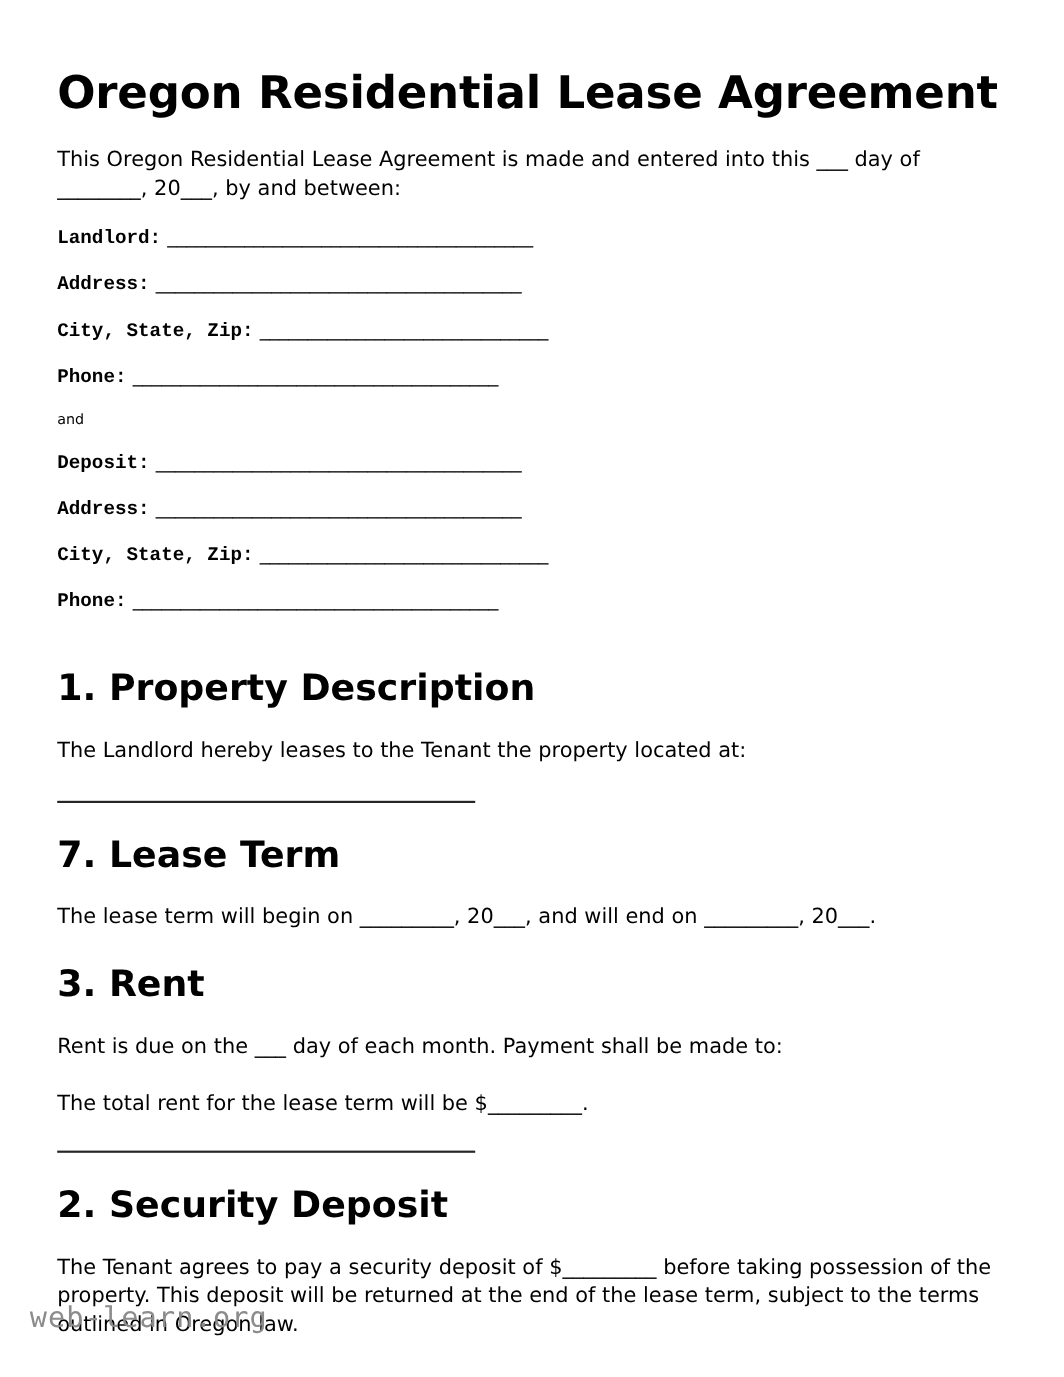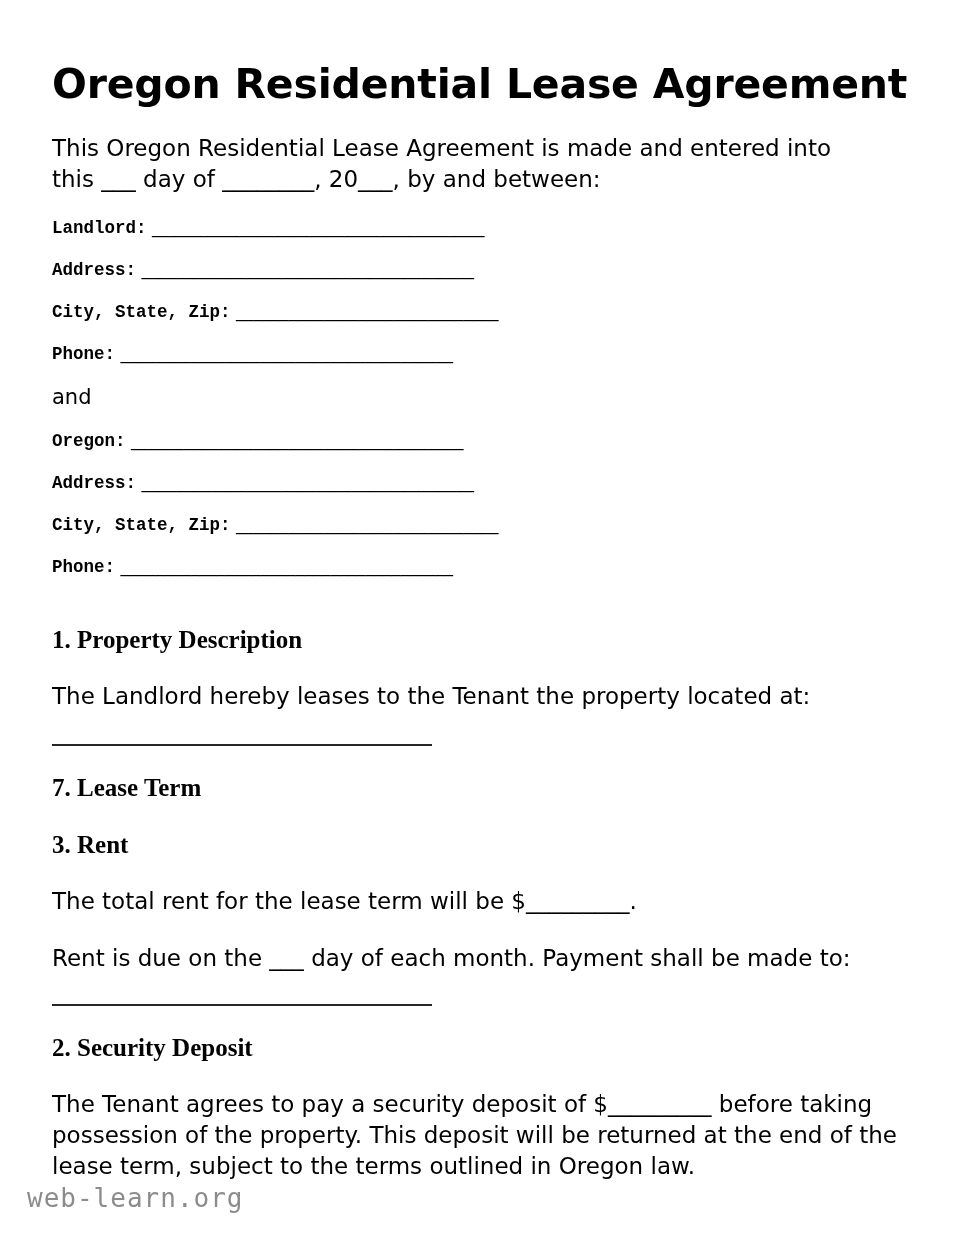--- a/index.html
+++ b/index.html
@@ -27,21 +27,21 @@
   }
   .doc-title {
     font-size: 41px;
     font-weight: bold;
     letter-spacing: -0.2px;
     line-height: 1.1;
     margin: 0;
     padding-top: 62px;
   }
   p.body-text {
-    font-size: 23px;
+    font-size: 19px;
     line-height: 1.35;
     margin: 0;
     padding-top: 26px;
     max-width: 800px;
   }
   p.body-text.wide {
     max-width: 860px;
   }
   .intro {
     padding-top: 30px;
@@ -56,34 +56,33 @@
     white-space: nowrap;
   }
   .field-label {
     font-weight: bold;
     font-family: Liberation Mono, monospace;
   }
   .blank {
     letter-spacing: 0px;
   }
   .conj {
-    font-size: 21px;
+    font-size: 13px;
     line-height: 1.2;
     margin-bottom: 20px;
   }
   .governed {
     padding-top: 8px;
   }
   h2.section-heading {
-    font-size: 25px;
+    font-size: 33px;
     font-weight: bold;
     line-height: 1.15;
     margin: 0;
     padding-top: 28px;
-    font-family: Liberation Serif, serif;
   }
   .rule {
     height: 0;
     border: 0;
     border-top: 2px solid #262626;
     width: 380px;
     margin: 0;
     padding: 0;
   }
   .rule-wrap {
@@ -126,21 +125,21 @@
       <span class="blank">______________________________</span>
     </div>
     <div class="field-row">
       <span class="field-label">Phone:</span>
       <span class="blank">______________________________________</span>
     </div>
 
     <div class="conj">and</div>
 
     <div class="field-row">
-      <span class="field-label">Oregon:</span>
+      <span class="field-label">Deposit:</span>
       <span class="blank">______________________________________</span>
     </div>
     <div class="field-row">
       <span class="field-label">Address:</span>
       <span class="blank">______________________________________</span>
     </div>
     <div class="field-row">
       <span class="field-label">City, State, Zip:</span>
       <span class="blank">______________________________</span>
     </div>
@@ -151,24 +150,25 @@
   </div>
 
 
   <h2 class="section-heading">1. Property Description</h2>
   <p class="body-text">The Landlord hereby leases to the Tenant the property located at:</p>
   <div class="rule-wrap">
     <hr class="rule">
   </div>
 
   <h2 class="section-heading">7. Lease Term</h2>
+  <p class="body-text wide">The lease term will begin on _________, 20___, and will end on _________, 20___.</p>
 
   <h2 class="section-heading">3. Rent</h2>
+  <p class="body-text">Rent is due on the ___ day of each month. Payment shall be made to:</p>
   <p class="body-text">The total rent for the lease term will be $_________.</p>
-  <p class="body-text">Rent is due on the ___ day of each month. Payment shall be made to:</p>
   <div class="rule-wrap-tight">
     <hr class="rule">
   </div>
 
   <h2 class="section-heading">2. Security Deposit</h2>
   <p class="body-text wide">The Tenant agrees to pay a security deposit of $_________ before taking possession of the property. This deposit will be returned at the end of the lease term, subject to the terms outlined in Oregon law.</p>
 
 </div>
 
 <div class="watermark">web-learn.org</div>

